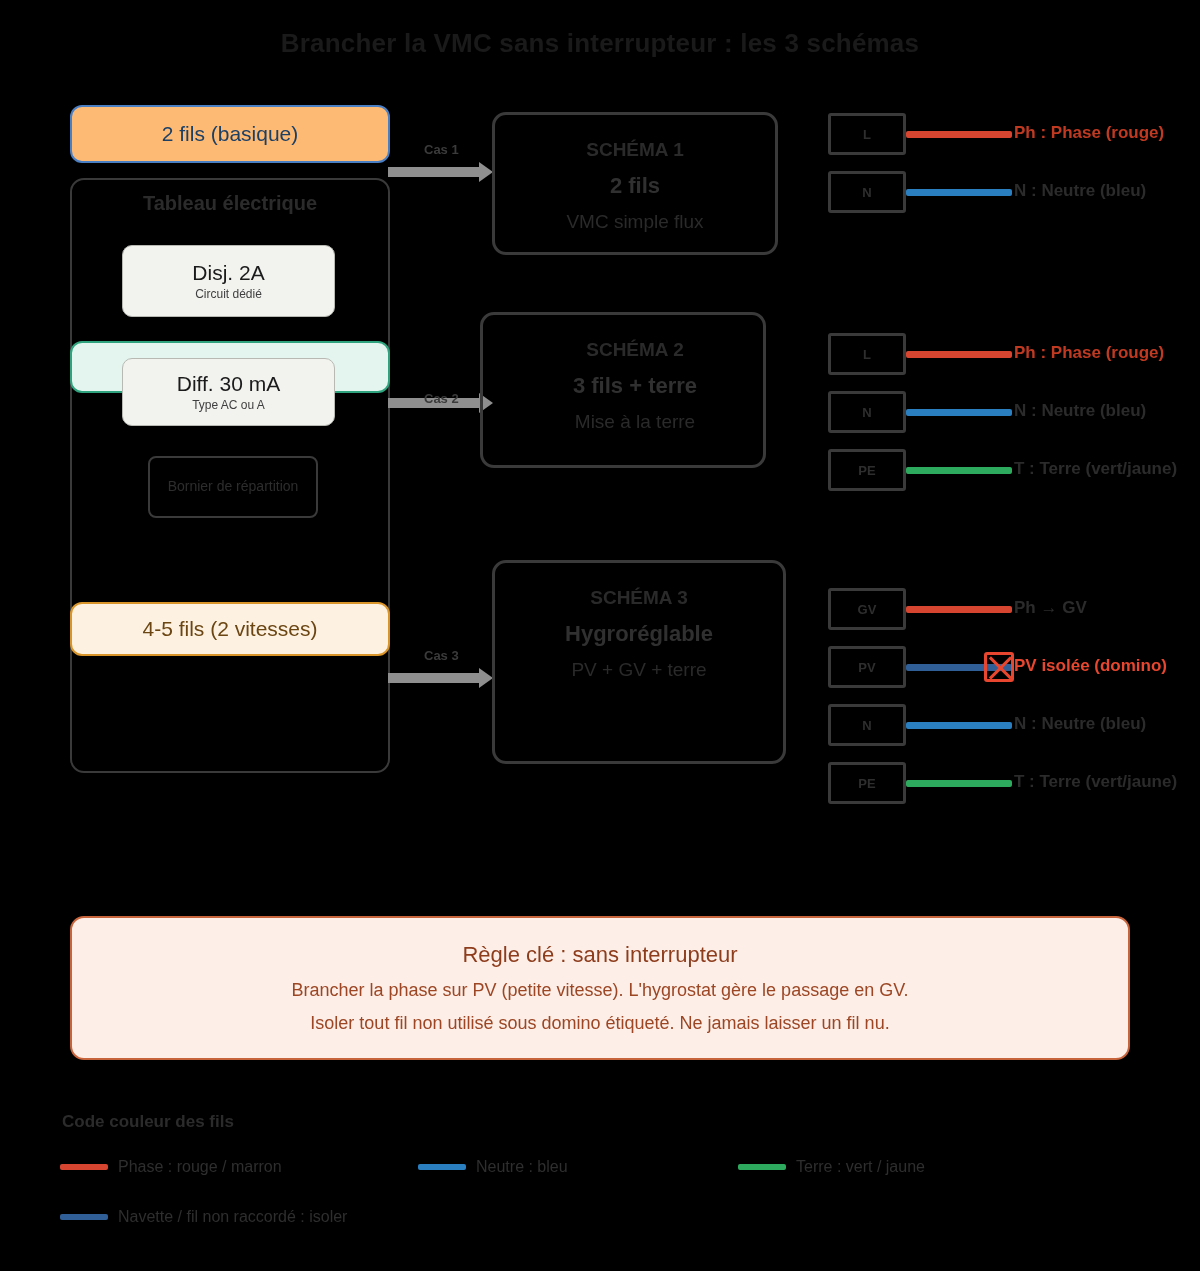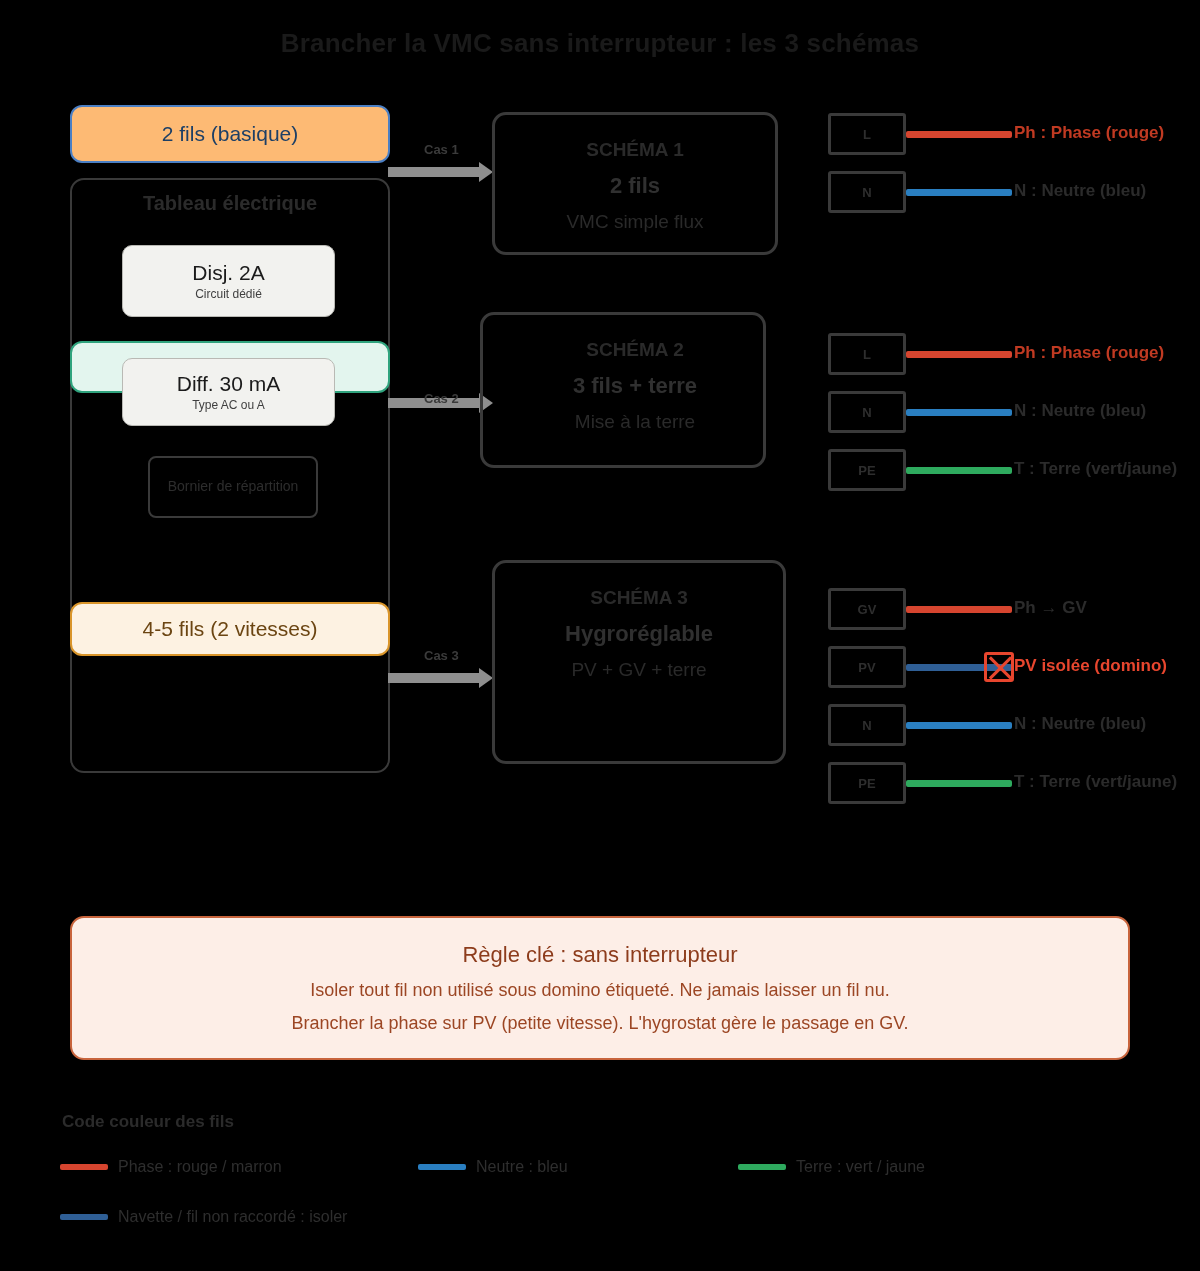--- a/index.html
+++ b/index.html
@@ -242,22 +242,22 @@
       <div class="term-block" style="left: 828px; top: 704px; width: 78px; height: 42px;">N</div>
       <div class="wire" style="left: 906px; top: 722px; width: 106px; background: rgb(42, 127, 193);"></div>
       <div class="wire-label" style="left: 1014px; top: 714px; color: rgb(43, 43, 43);">N : Neutre (bleu)</div>
       <div class="term-block" style="left: 828px; top: 762px; width: 78px; height: 42px;">PE</div>
       <div class="wire" style="left: 906px; top: 780px; width: 106px; background: rgb(46, 170, 94);"></div>
       <div class="wire-label" style="left: 1014px; top: 772px; color: rgb(43, 43, 43);">T : Terre (vert/jaune)</div>
     </div>
 
   <div id="rulebox">
     <div class="rule-title">Règle clé : sans interrupteur</div>
+    <div class="rule-line">Brancher la phase sur PV (petite vitesse). L'hygrostat gère le passage en GV.</div>
     <div class="rule-line">Isoler tout fil non utilisé sous domino étiqueté. Ne jamais laisser un fil nu.</div>
-    <div class="rule-line">Brancher la phase sur PV (petite vitesse). L'hygrostat gère le passage en GV.</div>
   </div>
 
   <div class="legend-title">Code couleur des fils</div>
   <div id="legend-items">
       <div class="leg-swatch" style="left: 60px; top: 1164px; background: rgb(214, 69, 47);"></div>
       <div class="leg-text" style="left: 118px; top: 1158px;">Phase : rouge / marron</div>
       <div class="leg-swatch" style="left: 418px; top: 1164px; background: rgb(42, 127, 193);"></div>
       <div class="leg-text" style="left: 476px; top: 1158px;">Neutre : bleu</div>
       <div class="leg-swatch" style="left: 738px; top: 1164px; background: rgb(46, 170, 94);"></div>
       <div class="leg-text" style="left: 796px; top: 1158px;">Terre : vert / jaune</div>

